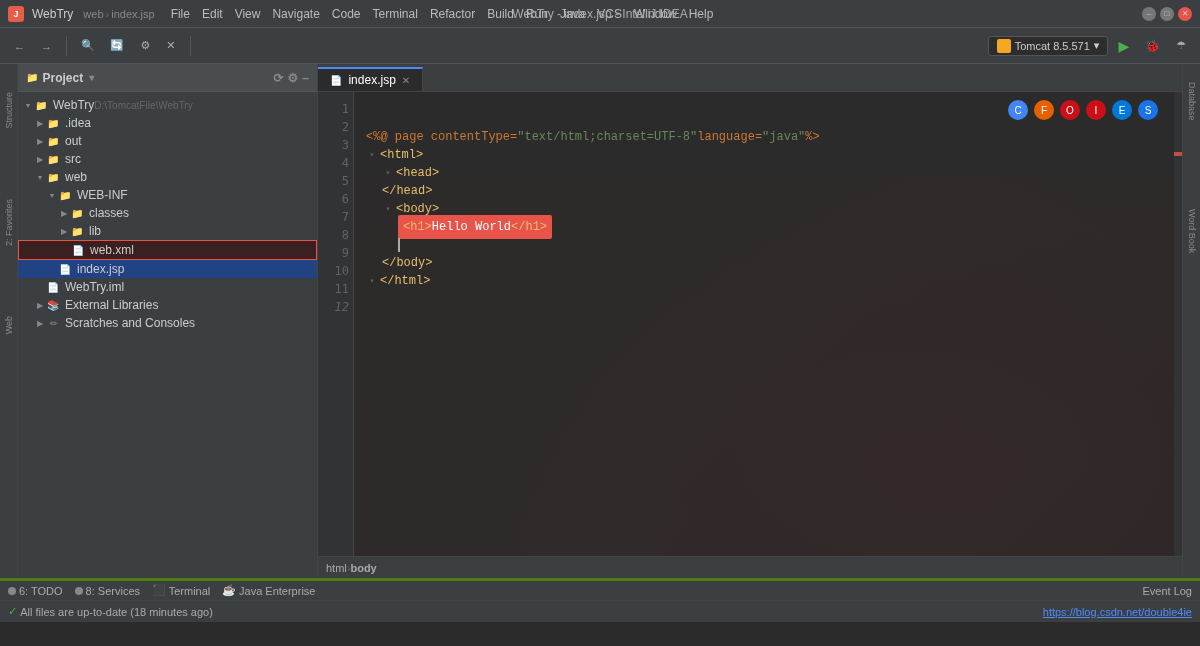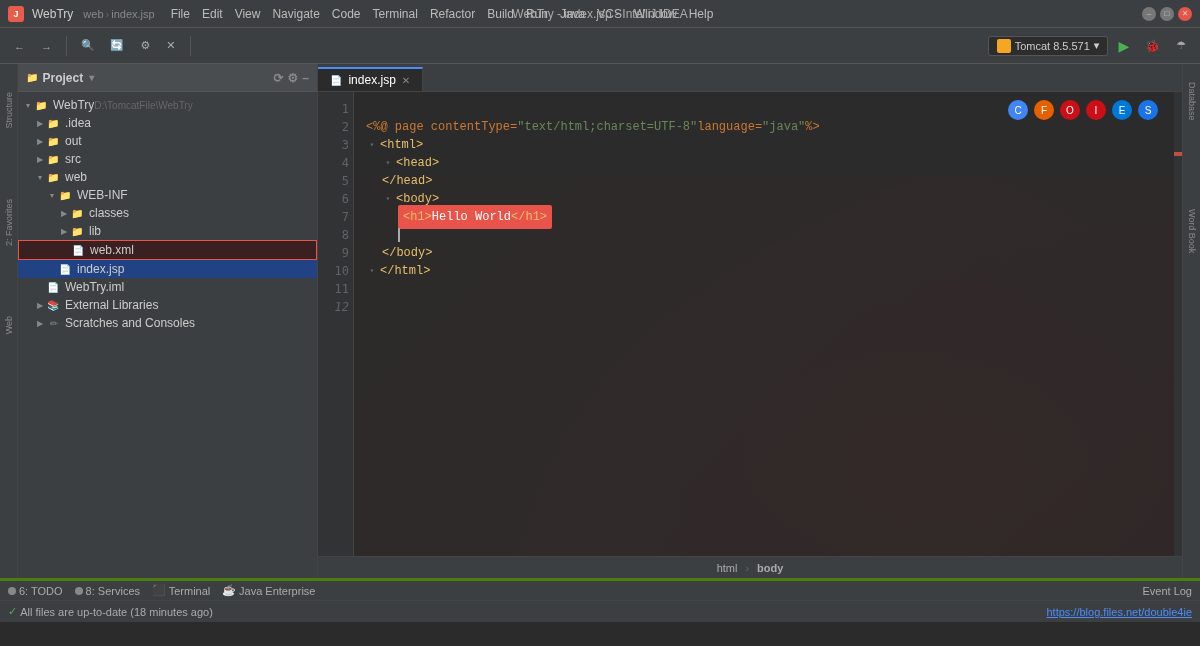--- a/index.html
+++ b/index.html
@@ -389,25 +389,24 @@
       cursor: pointer;
     }
 
     
     #editor-breadcrumb {
       height: 22px;
       background: #3c3f41;
       display: flex;
       align-items: center;
       padding: 0 8px;
-      gap: 8px;
+      gap: 0;
       border-top: 1px solid #444;
       font-size: 11px;
       color: #aaa;
-      justify-content: center;
     }
     #editor-breadcrumb .breadcrumb-sep { color: #666; }
 
     
     #right-scroll {
       width: 8px;
       background: #313335;
       position: relative;
     }
     .scroll-marker {
@@ -616,21 +615,21 @@
         <div style="line-height:18px;">9</div>
         <div style="line-height:18px;">10</div>
         <div style="line-height:18px;">11</div>
         <div style="line-height:18px;font-style:italic;">12</div>
       </div>
 
       <div id="code-content" style="position:relative;z-index:2;background:rgba(43,43,43,0.85);">
 
         <div class="code-line" style="height:18px;">&nbsp;</div>
 
-        <div class="code-line" style="height:18px;">
+        <div class="code-line" style="height:18px;margin-top:10px;">
           <span class="jsp-tag">&lt;%@ page contentType=</span>
             <span class="string">"text/html;charset=UTF-8"</span>
             <span class="jsp-tag"> language=</span>
             <span class="string">"java"</span>
             <span class="jsp-tag"> %&gt;</span>
         </div>
 
         <div class="code-line" style="height:18px;">
           <span class="fold-btn">▾</span>
             <span class="tag">&lt;html&gt;</span>
@@ -729,15 +728,15 @@
   </div>
 </div>
 
 <div id="bottombar">
   <div class="bottom-item">
     <span style="color:#4caf50;">✓</span>
     <span>All files are up-to-date (18 minutes ago)</span>
   </div>
   <div style="flex:1;"></div>
   <div class="bottom-item">
-    <span style="color:#4d8bf9;text-decoration:underline;">https://blog.files.net/double4ie</span>
+    <span style="color:#4d8bf9;text-decoration:underline;">https://blog.csdn.net/double4ie</span>
   </div>
 </div>
 
 </body></html>

